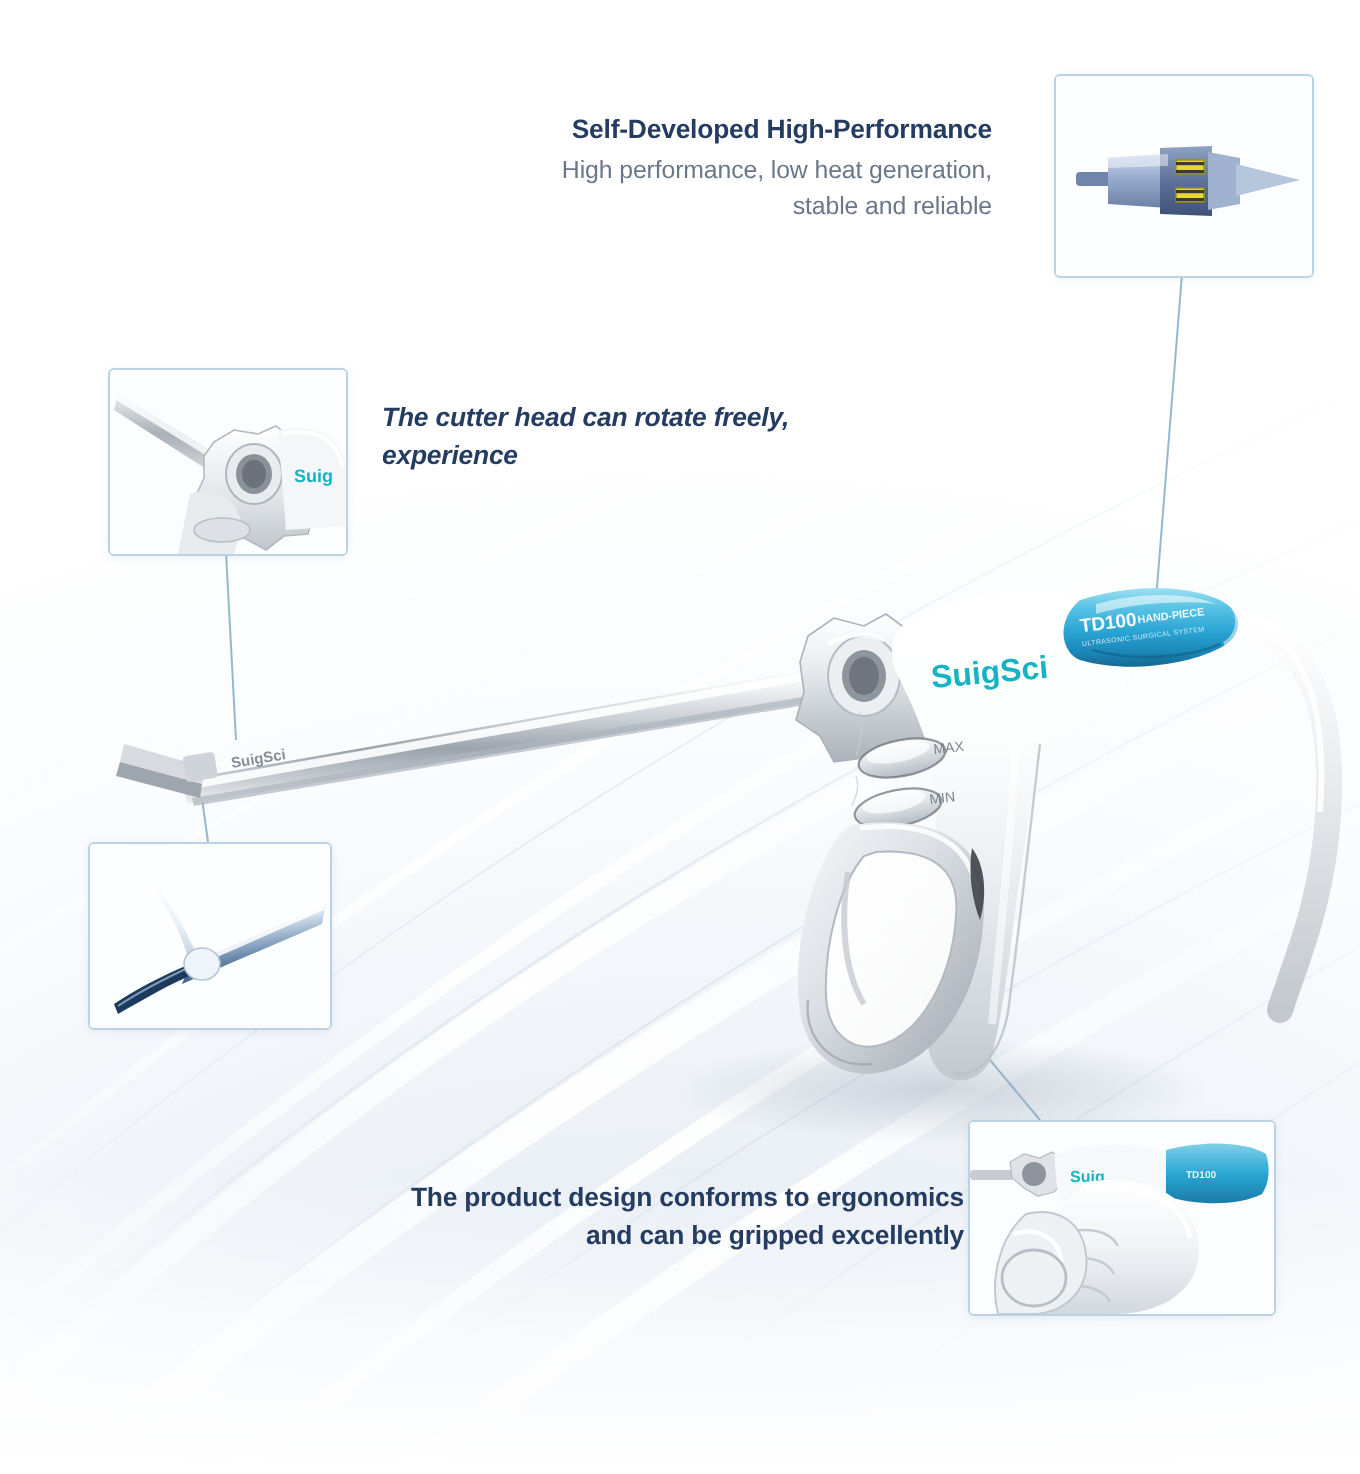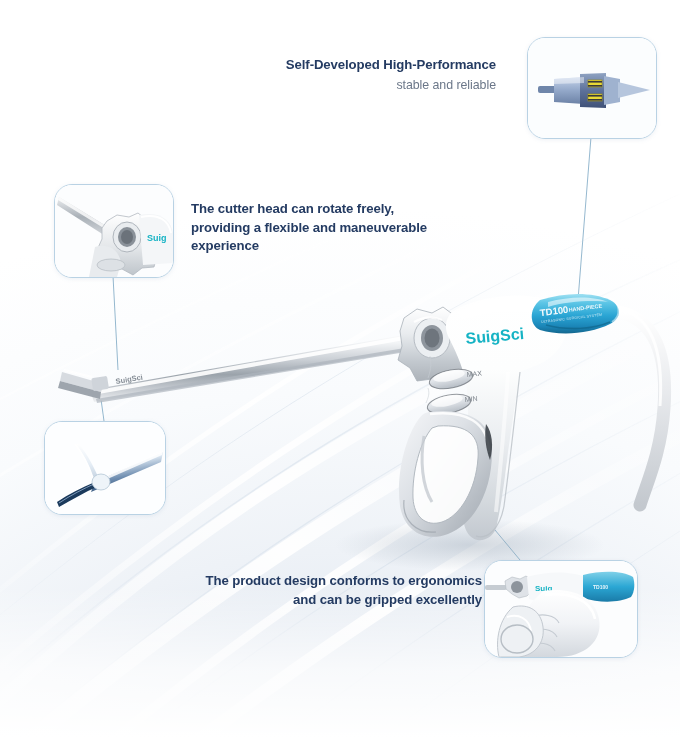--- a/index.html
+++ b/index.html
@@ -23,26 +23,26 @@
   .swooshes{position:absolute;inset:0;}
 
   
   .callout{position:absolute;}
   .c-title{font-weight:bold;color:#243b62;font-size:13.2px;line-height:18.5px;letter-spacing:-.1px;}
   .c-sub{color:#6b7789;font-size:12.4px;line-height:18px;margin-top:1px;letter-spacing:-.05px;}
   .ta-r{text-align:right;}
   .ta-l{text-align:left;}
 
   #callout-piezo{left:222px;top:56px;width:274px;}
-  #callout-rotate{left:191px;top:200px;width:268px;}
+  #callout-rotate{left:191px;top:200px;width:268px;font-style:italic;}
   #callout-titanium{left:178px;top:436px;width:240px;}
-  #callout-ergo{left:190px;top:572px;width:292px;}
+  #callout-ergo{left:190px;top:590px;width:292px;}
 
   
-  .panel{position:absolute;border:1px solid #b9d2e4;border-radius:18px;
+  .panel{position:absolute;border:1px solid #b9d2e4;border-radius:3px;
     background:linear-gradient(160deg,#ffffff 0%,#fbfdfe 45%,#f2f7fb 100%);
     box-shadow:0 1px 4px rgba(120,150,180,.13);overflow:hidden;}
   #panel-piezo{left:527px;top:37px;width:128px;height:100px;}
   #panel-rotate{left:54px;top:184px;width:118px;height:92px;}
   #panel-titanium{left:44px;top:421px;width:120px;height:92px;}
   #panel-ergo{left:484px;top:560px;width:152px;height:96px;}
   .panel svg{display:block;width:100%;height:100%;}
 
   
   .leaders{position:absolute;inset:0;pointer-events:none;}
@@ -398,28 +398,28 @@
       <path d="M22 56 C 34 52, 44 58, 46 70" stroke="#ffffff" stroke-width="2" fill="none"></path>
       <ellipse cx="32" cy="78" rx="16" ry="14" fill="none" stroke="#b7bec5" stroke-width="1.4"></ellipse>
     </svg>
   </div>
 
   <div class="callout ta-r" id="callout-piezo">
     <div class="c-title">
       <div>Self-Developed High-Performance</div>
     </div>
     <div class="c-sub">
+      <div>High performance, low heat generation,</div>
       <div>stable and reliable</div>
     </div>
   </div>
 
   <div class="callout ta-l" id="callout-rotate">
     <div class="c-title">
       <div>The cutter head can rotate freely,</div>
-      <div>providing a flexible and maneuverable</div>
       <div>experience</div>
     </div>
   </div>
 
 
   <div class="callout ta-r" id="callout-ergo">
     <div class="c-title">
       <div>The product design conforms to ergonomics</div>
       <div>and can be gripped excellently</div>
     </div>

